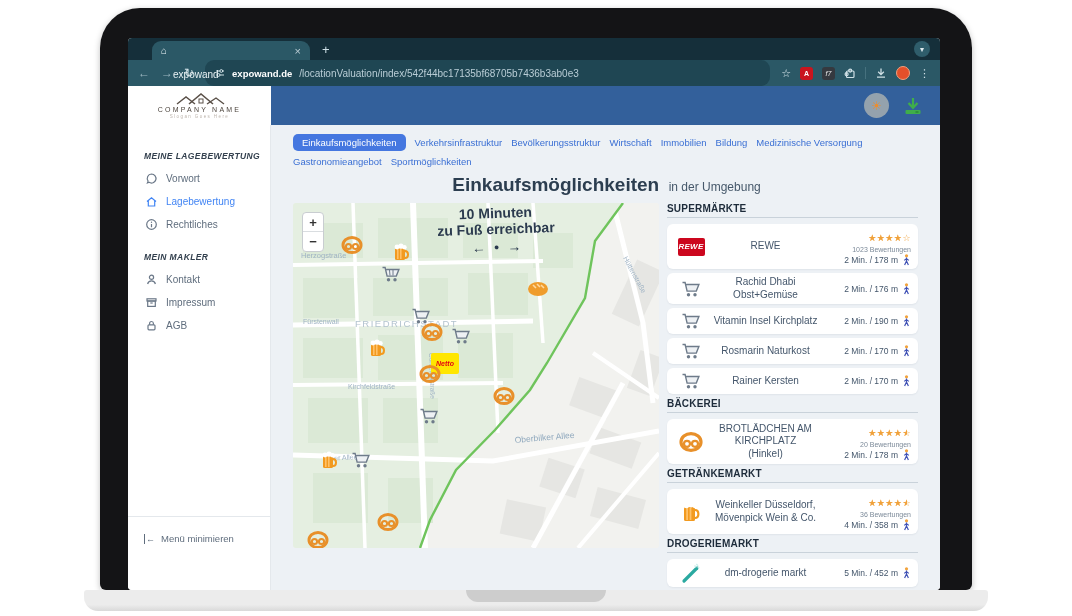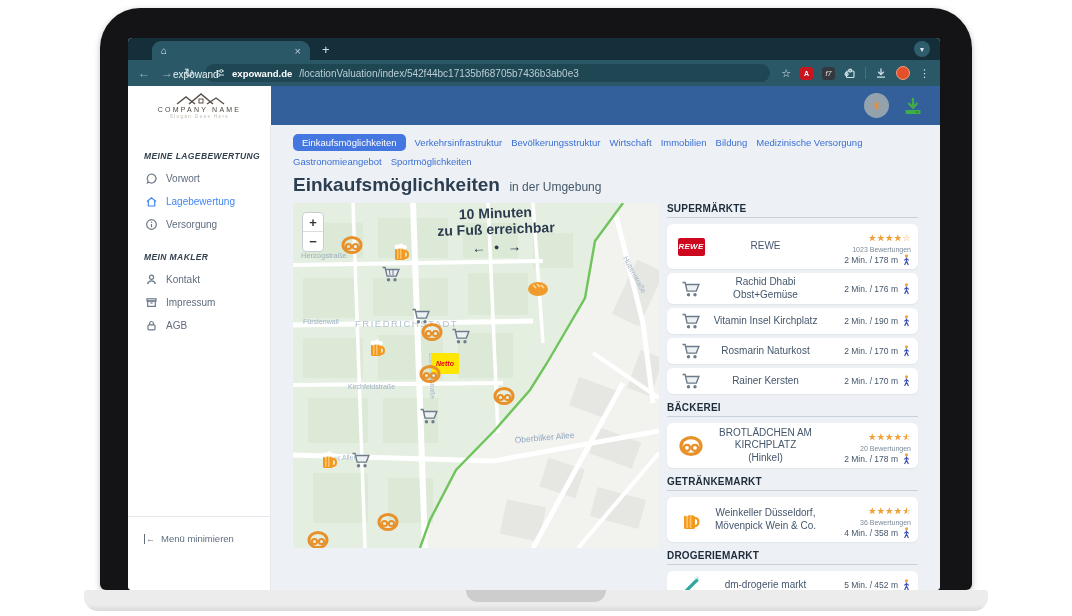--- a/index.html
+++ b/index.html
@@ -22,21 +22,21 @@
          display:flex; align-items:center; gap:6px; padding:0 9px; }
   .tab .fav { color:#e8f1f4; font-size:10px; line-height:1; }
   .tab .tt { color:#e9f2f5; font-size:10px; flex:1;margin-top:48px; }
   .tab .cl { color:#b9ccd4; font-size:11px; }
   .newtab { color:#cfe0e6; font-size:13px; margin:0 0 3px 12px; }
   .tabsearch { position:absolute; right:10px; top:3px; width:16px; height:16px; border-radius:50%;
                background:#2f5d6b; color:#dfeaee; font-size:8px; display:flex; align-items:center; justify-content:center; }
   .toolbar { height:26px; background:#2b5866; display:flex; align-items:center; padding:0 10px; gap:11px; }
   .navbtn { color:#9cb7c1; font-size:12px; line-height:1; }
   .navbtn.re { color:#cfe0e6; }
-  .urlbar { width:566px; height:18px; background:#1f4653; border-radius:9px; display:flex; align-items:center;
+  .urlbar { width:566px; height:26px; background:#1f4653; border-radius:9px; display:flex; align-items:center;
             gap:7px; padding:0 10px; overflow:hidden; white-space:nowrap; }
   .urlbar .dom { color:#ffffff; font-size:9.5px; font-weight:bold; }
   .urlbar .path { color:#b9cdd6; font-size:10px; }
   .tb-right { margin-left:auto; display:flex; align-items:center; gap:9px; }
   .tb-star { color:#cfe0e6; font-size:11px; }
   .pdfic { width:13px; height:13px; background:#c9151e; border-radius:3px; color:#fff; font-size:7px; font-weight:bold;
            display:flex; align-items:center; justify-content:center; }
   .f7ic { width:13px; height:13px; background:#35393f; border-radius:3px; color:#e8e8e8; font-size:7px; font-style:italic;
           display:flex; align-items:center; justify-content:center; }
   .tb-sep { width:1px; height:12px; background:#46717e; }
@@ -60,21 +60,21 @@
   .side-gap { height:16px; }
   .side-footer { position:absolute; bottom:46px; left:0; right:0; border-top:1px solid #e4e8ec; padding:16px 0 0 16px;
                  font-size:9.5px; color:#5f6d7d; display:flex; align-items:center; gap:6px; }
   .minbar { border-left:1.5px solid #5f6d7d; padding-left:1px; font-size:9px; }
 
   
   .main { position:absolute; left:143px; top:87px; right:0; bottom:0; background:#edf1f5; padding:9px 20px 0 22px; overflow:hidden; }
   .tabsrow { display:flex; gap:9px; align-items:center; margin-bottom:5px; }
   .ntab { font-size:9.5px; color:#3a6fd4; white-space:nowrap; cursor:pointer; }
   .ntab.pill { background:#4577e0; color:#fff; padding:3px 9px; border-radius:5px; }
-  .pagetitle { margin:7px 0 7px 0; }
+  .pagetitle { margin:7px 0 7px 0;text-align:center; }
   .pagetitle .big { font-size:19px; font-weight:bold; color:#2c3e50; }
   .pagetitle .small { font-size:12px; color:#46586a; margin-left:5px; }
   .contentrow { display:flex; gap:8px; }
 
   
   .map { position:relative; width:366px; height:345px; border-radius:3px; overflow:hidden; background:#f2f2ef; flex:0 0 auto; }
   .map svg.base-svg { position:absolute; left:0; top:0; }
   .zoomctl { position:absolute; left:9px; top:9px; width:22px; background:#fff; border:1px solid #c9cdd1; border-radius:4px;
              display:flex; flex-direction:column; align-items:stretch; z-index:5; }
   .zoomctl div { height:19px; display:flex; align-items:center; justify-content:center; font-size:13px; font-weight:bold; color:#333; }
@@ -87,21 +87,21 @@
   .annotation .arr .a { font-size:14px; }
   .annotation .arr .d { font-size:9px; }
   .mapicon { position:absolute; z-index:3; }
   .netto { position:absolute; width:28px; height:21px; background:#ffe600; border-radius:2px; z-index:3;
            display:flex; align-items:center; justify-content:center; color:#e30613; font-size:7px; font-weight:bold; font-style:italic; }
 
   
   .places { width:251px; flex:0 0 auto; }
   .sec-h { font-size:10px; font-weight:bold; color:#1d2b3a; letter-spacing:.2px; padding-bottom:3px;
            border-bottom:1px solid #c9d2da; margin-bottom:6px; }
-  .sec-h.mt { margin-top:8px; }
+  .sec-h.mt { margin-top:0; }
   .card { background:#fff; border-radius:6px; box-shadow:0 1px 2px rgba(20,40,60,.06); display:flex; align-items:center;
           padding:3px 7px; margin-bottom:4px; min-height:26px; }
   .card .ic { width:34px; display:flex; align-items:center; justify-content:center; flex:0 0 auto; }
   .card .nm { flex:1; text-align:center; font-size:10px; color:#44566b; line-height:1.25; padding:0 2px; }
   .card .rt { width:88px; flex:0 0 auto; text-align:right; }
   .dist { font-size:8.5px; color:#44566b; display:flex; align-items:center; justify-content:flex-end; gap:4px; }
   .reviews { font-size:7px; color:#7c8a99; margin:1px 0; }
   .stars { position:relative; display:inline-block; font-size:9px; line-height:1; color:#f0a13a; letter-spacing:.5px; }
   .stars .fill { position:absolute; left:0; top:0; overflow:hidden; white-space:nowrap; color:#f0a13a; }
   .rewelogo { width:27px; height:18px; background:#cc071e; border-radius:2px; color:#fff; font-weight:bold; font-style:italic;
@@ -195,21 +195,21 @@
             <path d="M2 6.5 L6.5 2.8 L11 6.5 M3.3 5.8 V11 H9.7 V5.8" fill="none" stroke="#4285f4" stroke-width="1.2"></path>
           </svg>
           <span>Lagebewertung</span>
         </div>
         <div class="side-item">
           <svg width="13" height="13" viewBox="0 0 13 13">
             <circle cx="6.5" cy="6.5" r="4.8" fill="none" stroke="#6b7888" stroke-width="1.2"></circle>
             <line x1="6.5" y1="6" x2="6.5" y2="9.2" stroke="#6b7888" stroke-width="1.2"></line>
             <circle cx="6.5" cy="4.2" r=".7" fill="#6b7888"></circle>
           </svg>
-          <span>Versorgung</span>
+          <span>Rechtliches</span>
         </div>
 
         <div class="side-gap"></div>
         <div class="side-sec">MEIN MAKLER</div>
 
         <div class="side-item">
           <svg width="13" height="13" viewBox="0 0 13 13">
             <circle cx="6.5" cy="4.3" r="2.1" fill="none" stroke="#6b7888" stroke-width="1.2"></circle>
             <path d="M2.6 11 a4 4 0 0 1 7.8 0" fill="none" stroke="#6b7888" stroke-width="1.2"></path>
           </svg>

